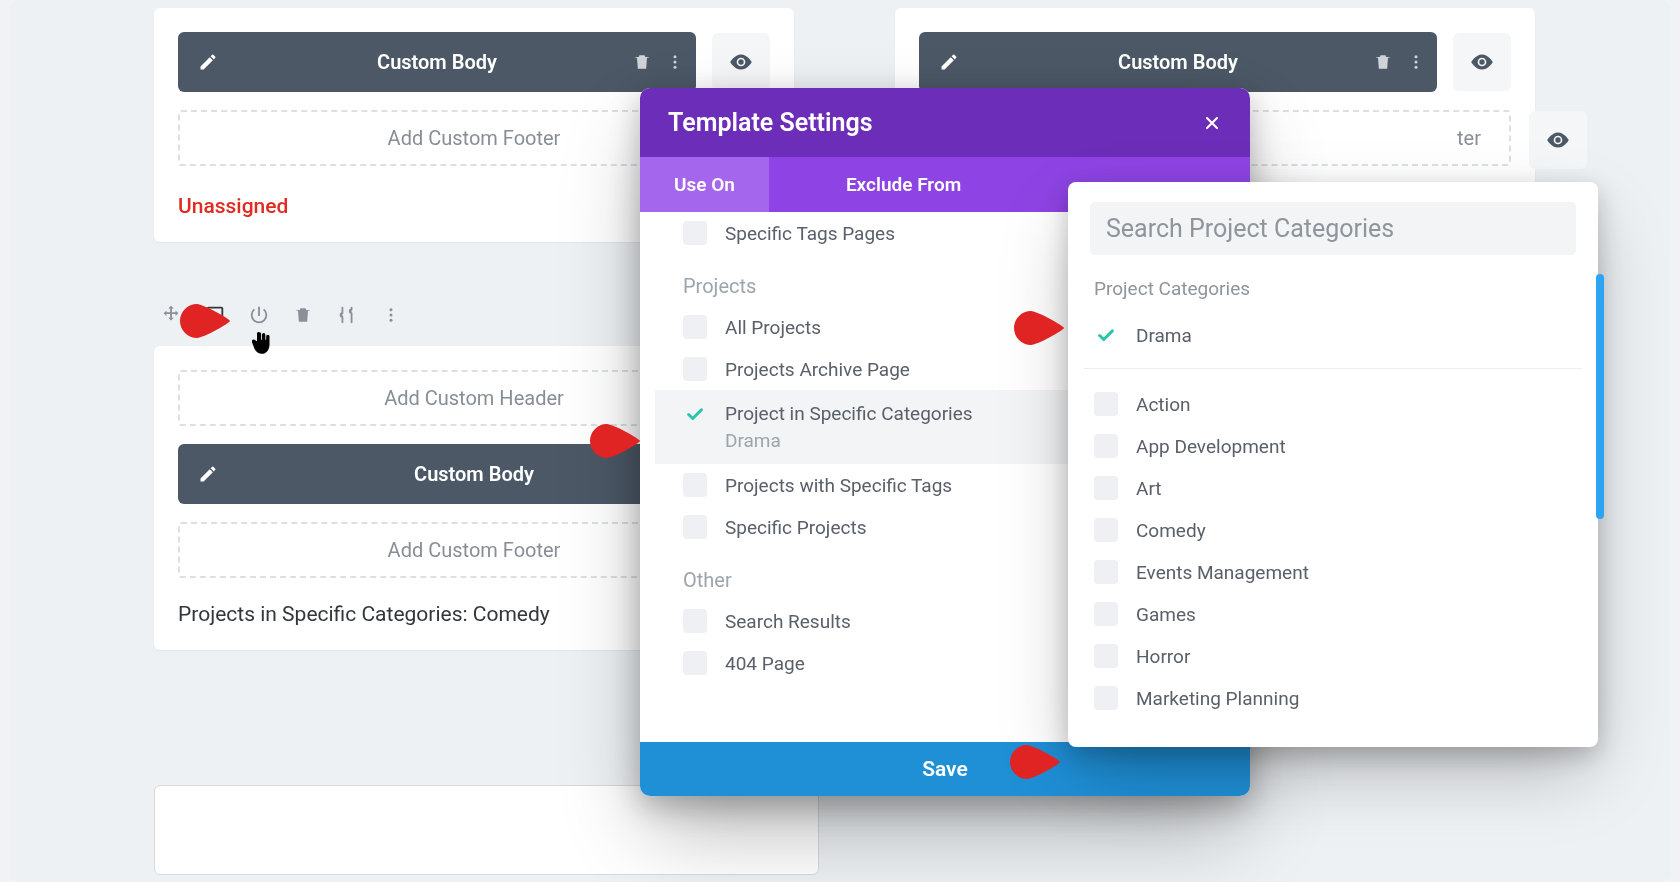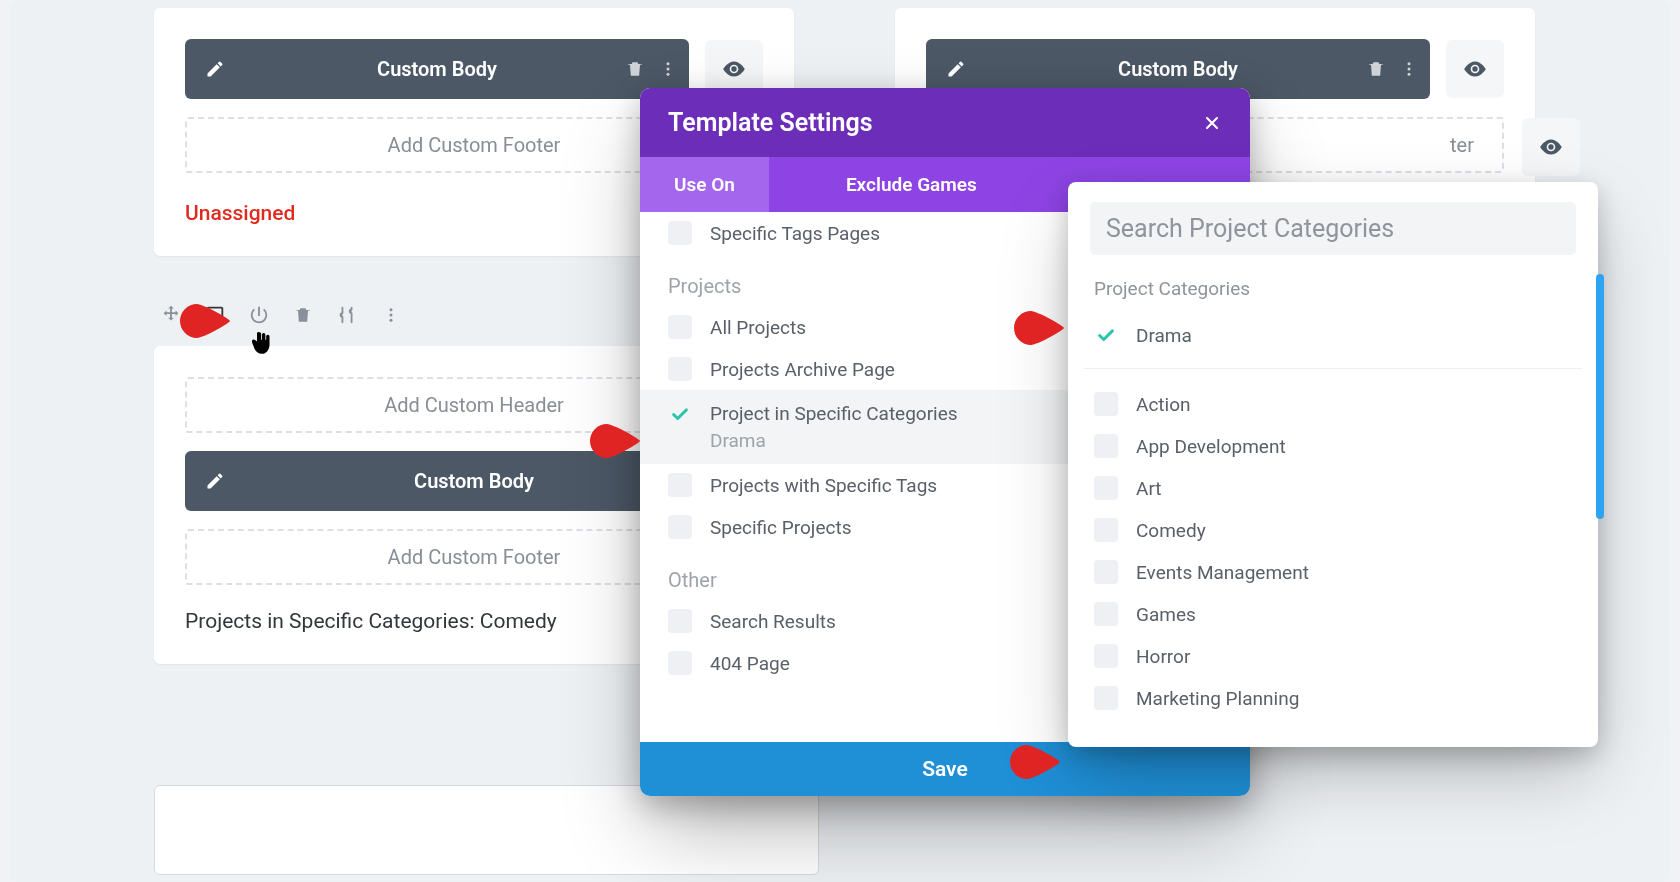--- a/index.html
+++ b/index.html
@@ -22,21 +22,21 @@
     border-radius: 6px;
     overflow: hidden;
   }
   .stage-inner { position: absolute; inset: 0; background: #eef1f4; }
 
   
   .template-card {
     position: absolute;
     background: #fff;
     border-radius: 6px;
-    padding: 31px;
+    padding: 24px;
     box-shadow: 0 1px 2px rgba(0,0,0,.05);
   }
   .tc-left1 { left: 144px; top: 8px; width: 640px; }
   .tc-right1 { left: 885px; top: 8px; width: 640px; }
   .tc-left2 { left: 144px; top: 346px; width: 640px; }
 
   .row-body {
     display: flex;
     align-items: center;
   }
@@ -157,20 +157,21 @@
   }
   .modal-tabs .tab { padding: 16px 34px; }
   .modal-tabs .tab.active { background: #a466ed; }
 
   .modal-body {
     height: 530px;
     overflow: hidden;
     position: relative;
     color: #5a6069;
     font-size: 19px;
+    padding-left: 15px;
   }
   .opt-row {
     display: flex;
     align-items: center;
     gap: 18px;
     padding: 9px 28px;
   }
   .opt-row.sel { background: #f2f4f6; align-items: flex-start; padding-top: 12px; padding-bottom: 12px; }
   .cbox {
     width: 24px;
@@ -468,21 +469,21 @@
       <div class="modal-head">
         <span>Template Settings</span>
         <span style="color:#fff">
             <svg width="20" height="20">
               <use href="#i-close"></use>
             </svg>
           </span>
       </div>
       <div class="modal-tabs">
         <div class="tab active">Use On</div>
-        <div class="tab">Exclude Games</div>
+        <div class="tab">Exclude From</div>
       </div>
       <div class="modal-body">
         <div class="opt-row">
           <span class="cbox"></span>
           <span>Specific Tags Pages</span>
         </div>
 
         <div class="sect-head">Projects</div>
         <div class="opt-row">
           <span class="cbox"></span>

